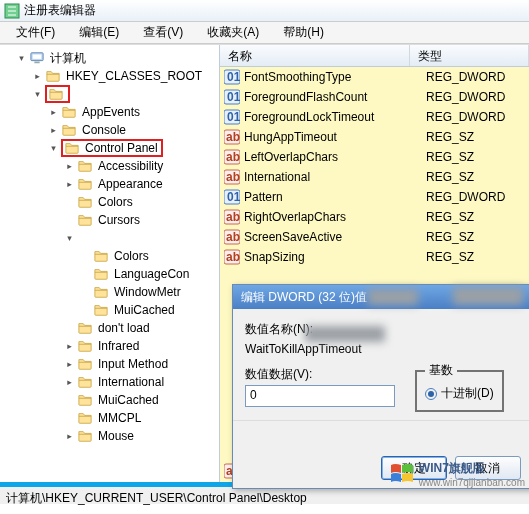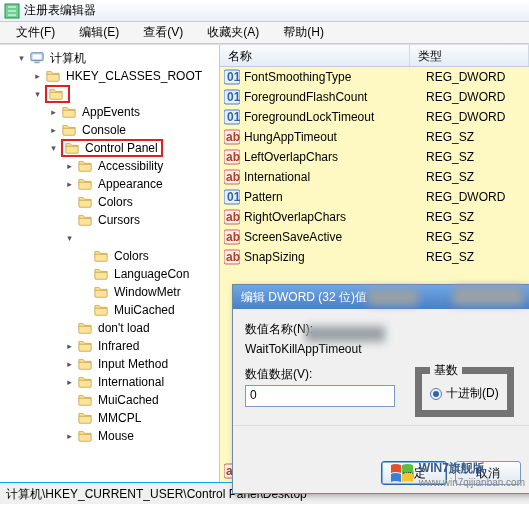--- a/index.html
+++ b/index.html
@@ -19,30 +19,30 @@
 .hl-red { border: 2px solid #e02020; padding: 0 1px; margin: -1px 0; }
 .ind1 { padding-left: 14px; } .ind2 { padding-left: 30px; } .ind3 { padding-left: 46px; } .ind4 { padding-left: 62px; } .ind5 { padding-left: 78px; }
 .list-header { display: flex; height: 22px; background: linear-gradient(#fafcfe,#e4ecf5); border-bottom: 1px solid #bfcddb; }
 .list-header .col { padding: 3px 8px; border-right: 1px solid #d0d8e0; }
 .col-name { width: 190px; } .col-type { flex: 1; }
 .list-body { }
 .list-row { display: flex; align-items: center; height: 20px; padding-left: 4px; }
 .list-row .val-icon { width: 16px; height: 16px; margin-right: 4px; }
 .list-row .name { width: 182px; }
 .list-row .type { flex: 1; }
-.statusbar { height: 22px; border-top: 1px solid #0ea5e9; background: #f0f0f0; padding: 3px 6px; font-size: 11px; }
+.statusbar { height: 22px; border-top: 5px solid #0ea5e9; background: #f0f0f0; padding: 3px 6px; font-size: 11px; }
 
 .dialog { position: absolute; left: 232px; top: 284px; width: 300px; background: #f0f0f0; border: 1px solid #6a8ab0; box-shadow: 2px 2px 6px rgba(0,0,0,.3); }
 .dialog .dlg-title { height: 24px; background: linear-gradient(#6fa7e4,#4b7fc5); color: #fff; display: flex; align-items: center; padding: 0 8px; font-size: 12px; }
 .dialog .dlg-body { padding: 8px 12px; background: #f0f0f0; }
 .dialog .field-label { margin: 4px 0 2px; }
 .dialog .value-name { color: #000; padding: 2px 0 6px; }
 .dialog .row2 { display: flex; gap: 20px; }
 .dialog .input-box { width: 150px; height: 22px; border: 1px solid #7a9ac0; background: #fff; padding: 2px 4px; }
-.dialog fieldset { border: 7px solid #737373; padding: 4px 8px 6px; }
+.dialog fieldset { border: 2px solid #737373; padding: 4px 8px 6px; }
 .dialog fieldset legend { padding: 0 4px; }
 .dialog .radio-row { display: flex; align-items: center; margin: 2px 0; gap: 4px; }
 .dialog .radio { width: 12px; height: 12px; border: 1px solid #4b7fc5; border-radius: 50%; display: inline-flex; align-items: center; justify-content: center; }
 .dialog .radio.sel::after { content: ""; width: 6px; height: 6px; background: #2d63a8; border-radius: 50%; }
 .dialog .dlg-buttons { display: flex; justify-content: flex-end; gap: 8px; padding: 8px 10px; border-top: 1px solid #ddd; }
 .dialog .btn { min-width: 66px; height: 24px; background: linear-gradient(#fdfdfd,#e0e8f2); border: 1px solid #7a9ac0; border-radius: 3px; text-align: center; padding-top: 3px; margin-top: 27px; }
 .dialog .btn.def { border-color: #2d63a8; box-shadow: 0 0 0 1px #7fb1ee inset; }
 
 .watermark { position: absolute; right: 4px; bottom: 26px; display: flex; align-items: center; gap: 4px; color: #3a5a88; font-size: 12px; }
 .watermark .flag { width: 26px; height: 22px; }

